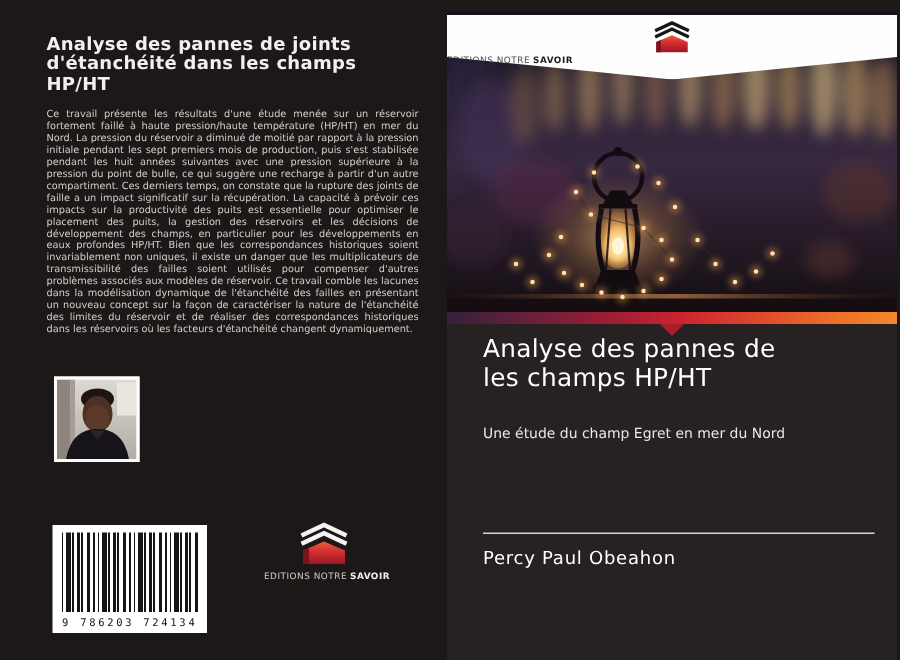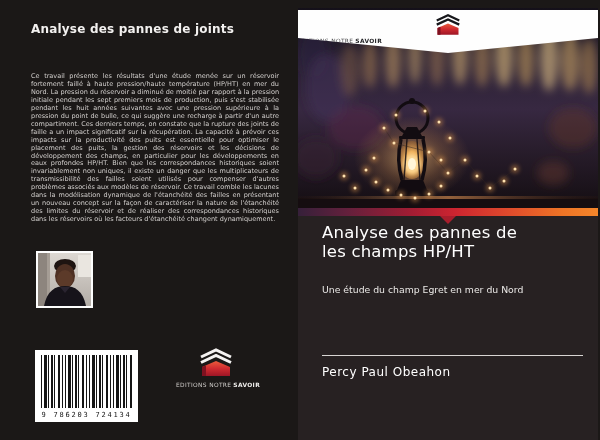--- a/index.html
+++ b/index.html
@@ -93,20 +93,22 @@
     font-size:12px;font-weight:normal;letter-spacing:.5px;color:#ffffff;
   }
 </style>
 </head>
 <body>
 
 <div class="back-panel">
 
   <div class="back-title">
     <div>Analyse des pannes de joints</div>
+    <div>d'étanchéité dans les champs</div>
+    <div>HP/HT</div>
   </div>
 
   <div class="back-blurb">Ce travail présente les résultats d'une étude menée sur un réservoir fortement faillé à haute pression/haute température (HP/HT) en mer du Nord. La pression du réservoir a diminué de moitié par rapport à la pression initiale pendant les sept premiers mois de production, puis s'est stabilisée pendant les huit années suivantes avec une pression supérieure à la pression du point de bulle, ce qui suggère une recharge à partir d'un autre compartiment. Ces derniers temps, on constate que la rupture des joints de faille a un impact significatif sur la récupération. La capacité à prévoir ces impacts sur la productivité des puits est essentielle pour optimiser le placement des puits, la gestion des réservoirs et les décisions de développement des champs, en particulier pour les développements en eaux profondes HP/HT. Bien que les correspondances historiques soient invariablement non uniques, il existe un danger que les multiplicateurs de transmissibilité des failles soient utilisés pour compenser d'autres problèmes associés aux modèles de réservoir. Ce travail comble les lacunes dans la modélisation dynamique de l'étanchéité des failles en présentant un nouveau concept sur la façon de caractériser la nature de l'étanchéité des limites du réservoir et de réaliser des correspondances historiques dans les réservoirs où les facteurs d'étanchéité changent dynamiquement.</div>
 
   <div class="author-photo">
     <svg width="53" height="53" viewBox="0 0 53 53">
       <defs>
         <linearGradient id="apbg" x1="0" y1="0" x2="0" y2="1">
           <stop offset="0" stop-color="#ddd8d2"></stop>
             <stop offset="1" stop-color="#b2aca6"></stop>

